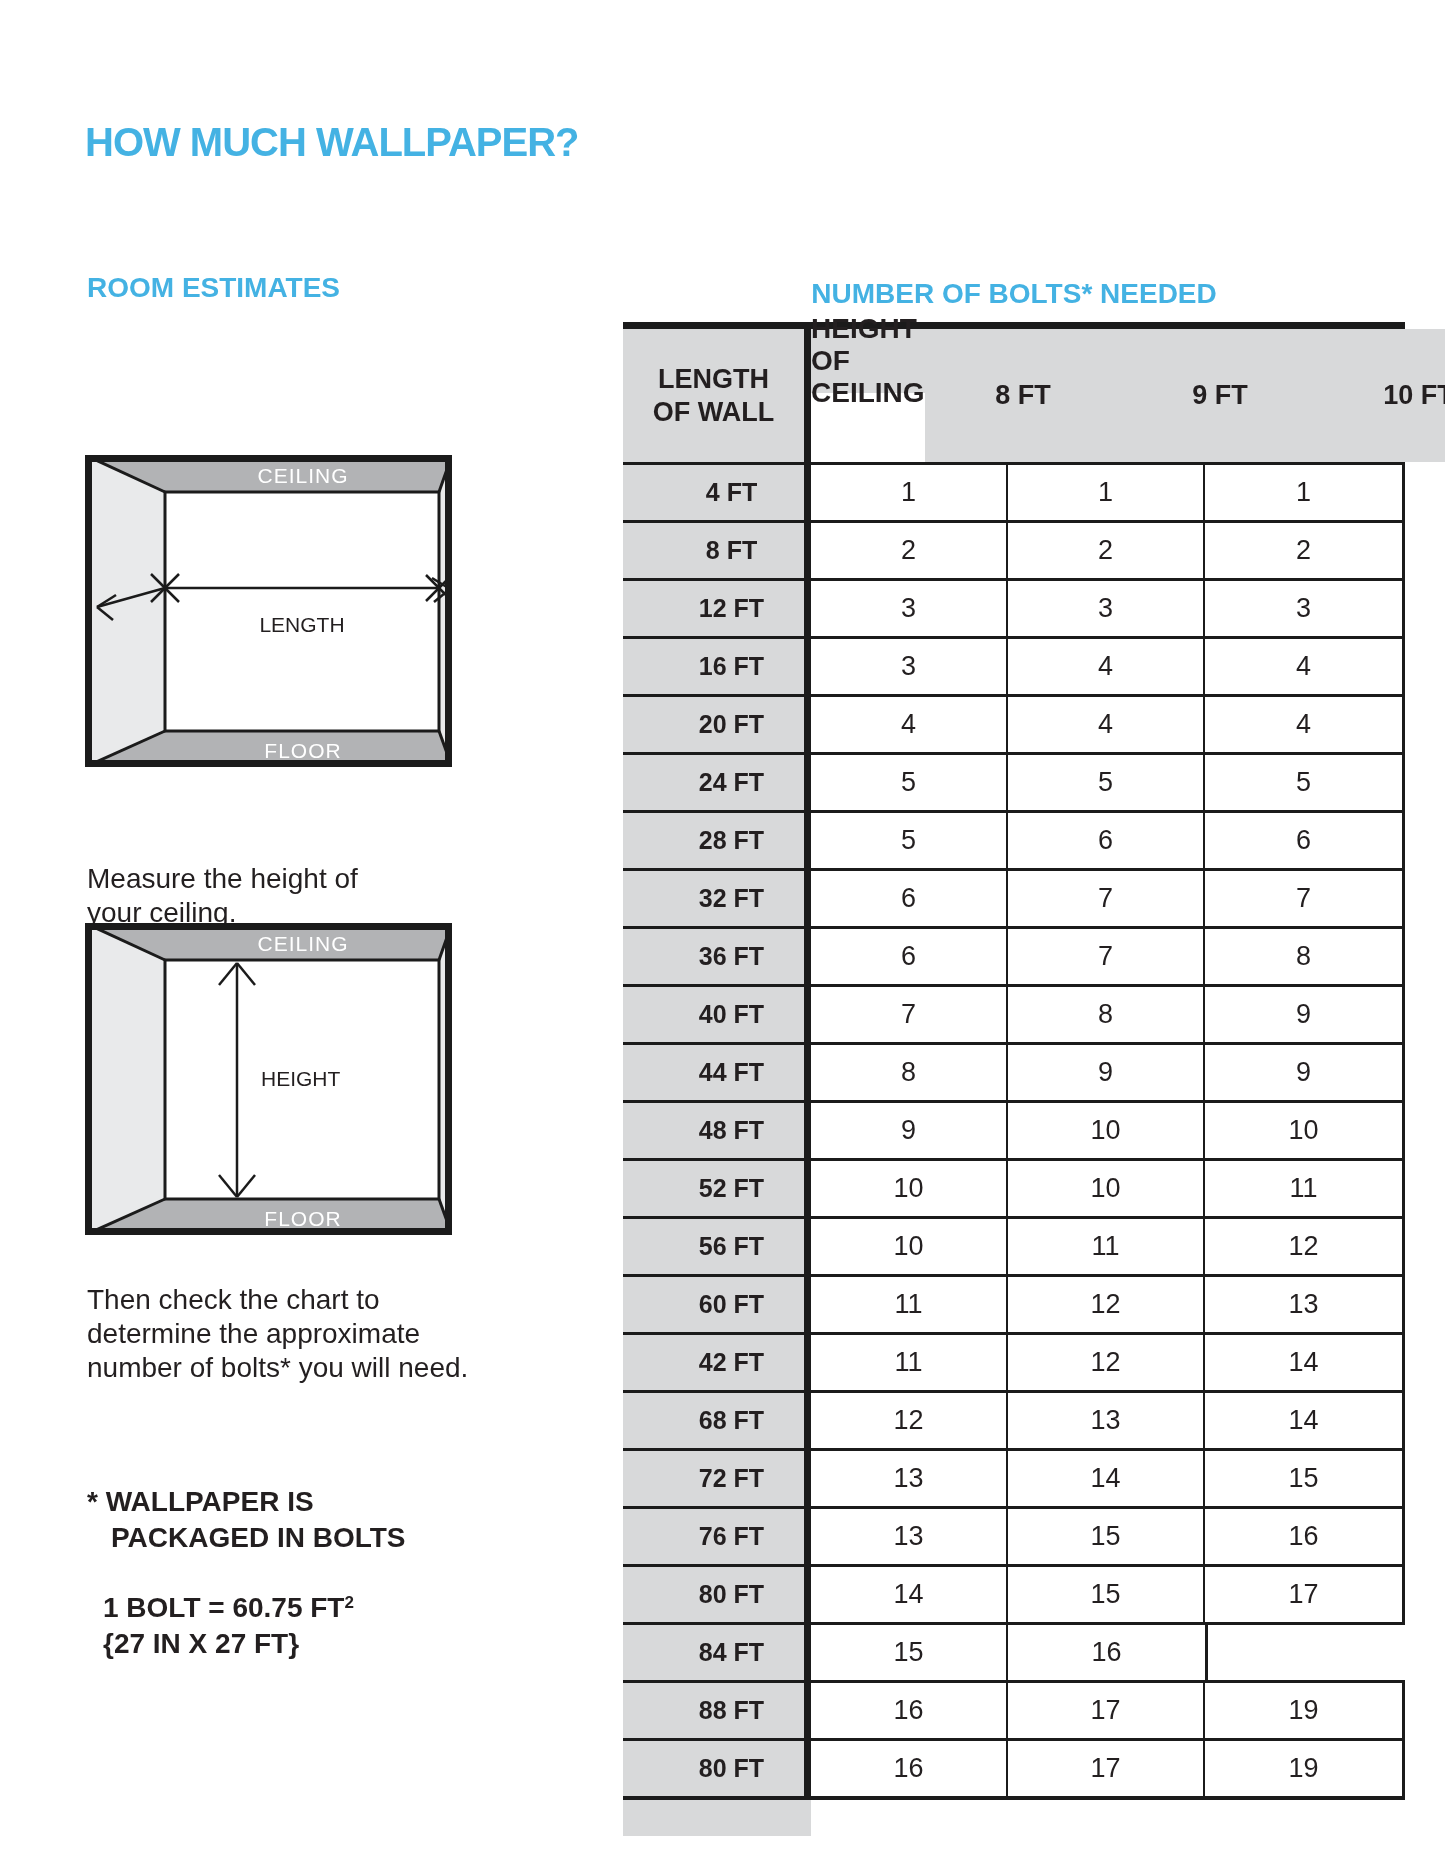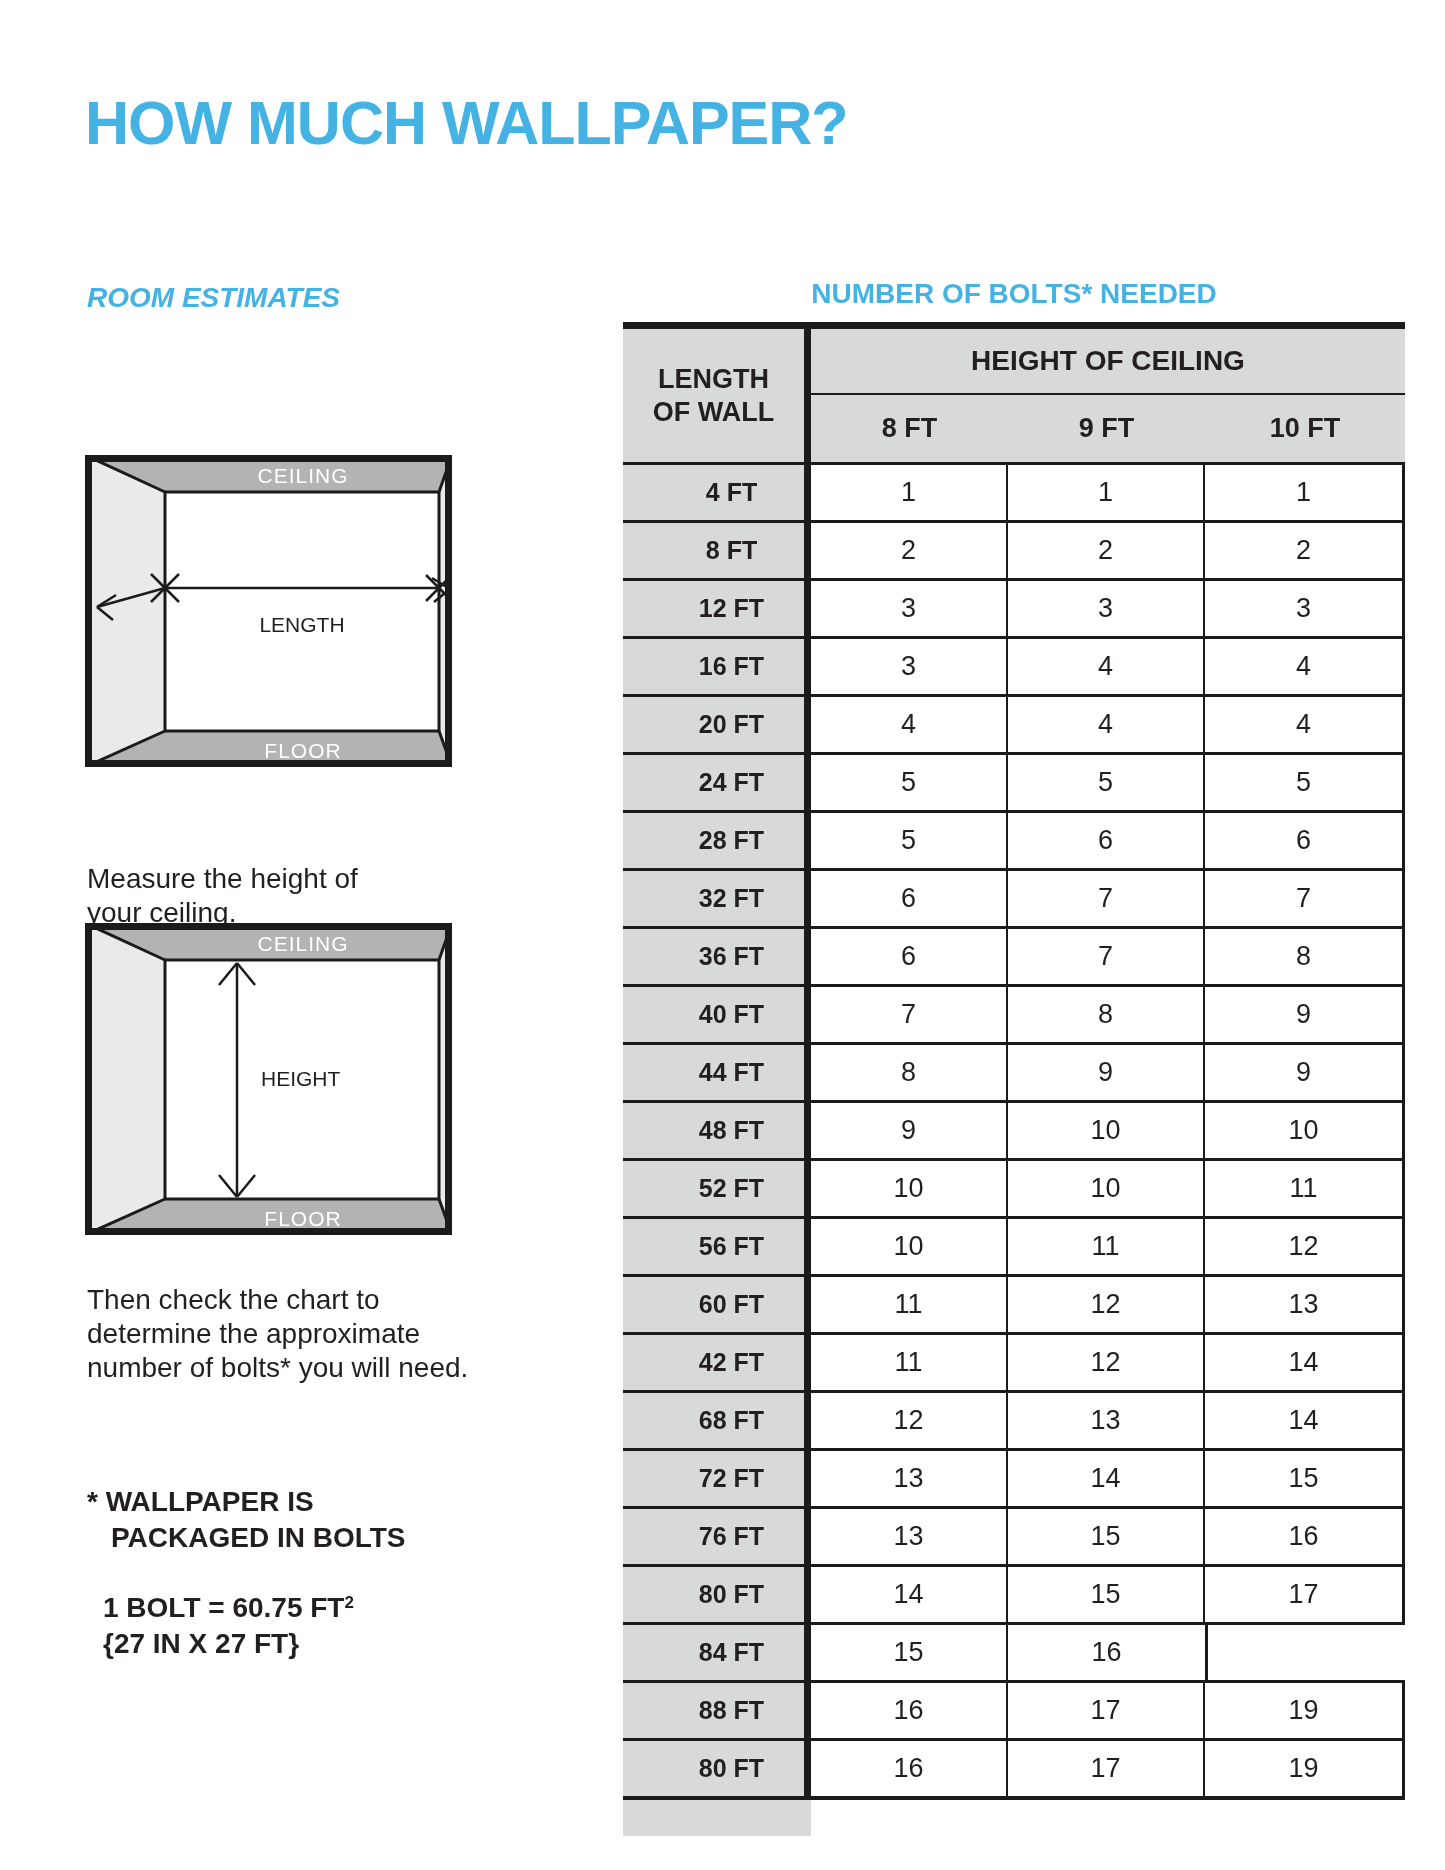--- a/index.html
+++ b/index.html
@@ -7,26 +7,26 @@
     --text:#231f20;
     --table_gray:#d8d9da;
     --diagram_gray:#b2b3b5;
     --wall_gray:#e9eaeb;
     --line:#1b1b1b;
   }
   *{box-sizing:border-box;margin:0;padding:0;}
   body{background:#ffffff;font-family:"Liberation Sans","DejaVu Sans",sans-serif;color:var(--text);}
   .page{position:relative;width:1445px;height:1870px;background:#ffffff;overflow:hidden;}
 
-  .title{position:absolute;left:85px;top:88px;font-size:61px;font-weight:bold;
+  .title{position:absolute;left:85px;top:120px;font-size:40px;font-weight:bold;
          color:var(--accent);letter-spacing:-1px;white-space:nowrap;}
 
   .section-heading{position:absolute;font-size:28px;font-weight:bold;color:var(--accent);
          letter-spacing:0;white-space:nowrap;}
-  #room-estimates-heading{left:87px;top:282px;font-style:italic;}
+  #room-estimates-heading{left:87px;top:272px;}
   #table-heading{left:623px;top:278px;width:782px;text-align:center;}
 
   .para{position:absolute;left:87px;font-size:28px;line-height:34px;white-space:pre-line;color:var(--text);}
   #para-measure-length{top:342px;}
   #para-measure-height{top:862px;}
   #para-check-chart{top:1283px;}
 
   .diagram{position:absolute;left:85px;width:367px;height:312px;}
   #diagram-length{top:455px;}
   #diagram-height{top:923px;}
@@ -36,21 +36,21 @@
   .bolt-info{position:absolute;left:87px;top:1585px;font-size:28px;line-height:36px;font-weight:bold;margin-left:16px;}
   .sup{font-size:17px;vertical-align:9px;}
 
   
   .bolts-table{position:absolute;left:623px;top:322px;width:782px;}
   .t-topbar{height:7px;background:var(--line);}
   .t-header{display:flex;height:133px;}
   .t-rowhead{width:188px;background:var(--table_gray);border-right:7px solid var(--line);
              display:flex;align-items:center;justify-content:center;text-align:center;
              font-size:27px;font-weight:bold;white-space:pre-line;line-height:33px;}
-  .t-right{width:594px;display:flex;flex-direction:column;}
+  .t-right{width:594px;display:flex;flex-direction:row;}
   .t-hoc{height:64px;background:var(--table_gray);display:flex;align-items:center;justify-content:center;
          font-size:28px;font-weight:bold;}
   .t-sep{height:2px;background:var(--line);}
   .t-sub{flex:1;background:var(--table_gray);display:flex;align-items:center;}
   .t-sub span{display:block;text-align:center;font-size:27px;font-weight:bold;}
   .t-sub span:nth-child(1){width:197px;}
   .t-sub span:nth-child(2){width:197px;}
   .t-sub span:nth-child(3){width:200px;}
   #t-rows{border-bottom:4px solid var(--line);}
   .t-row{display:flex;height:58px;border-top:3px solid var(--line);}

